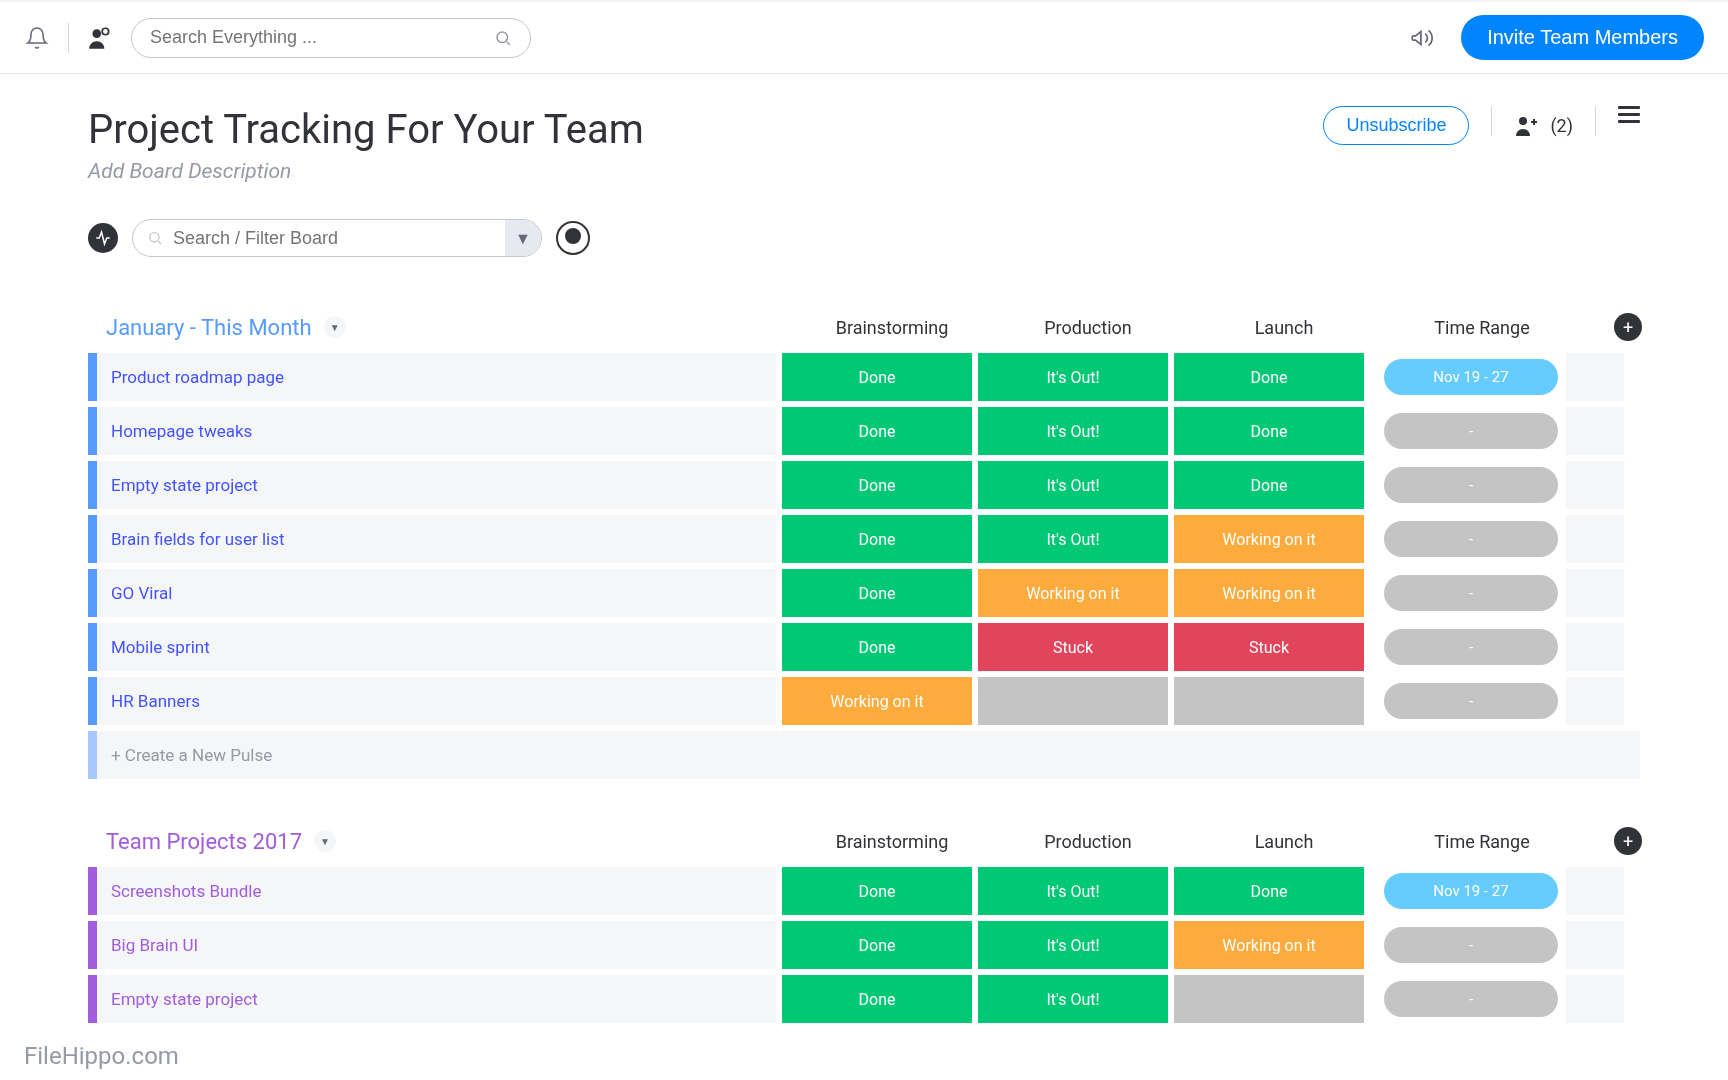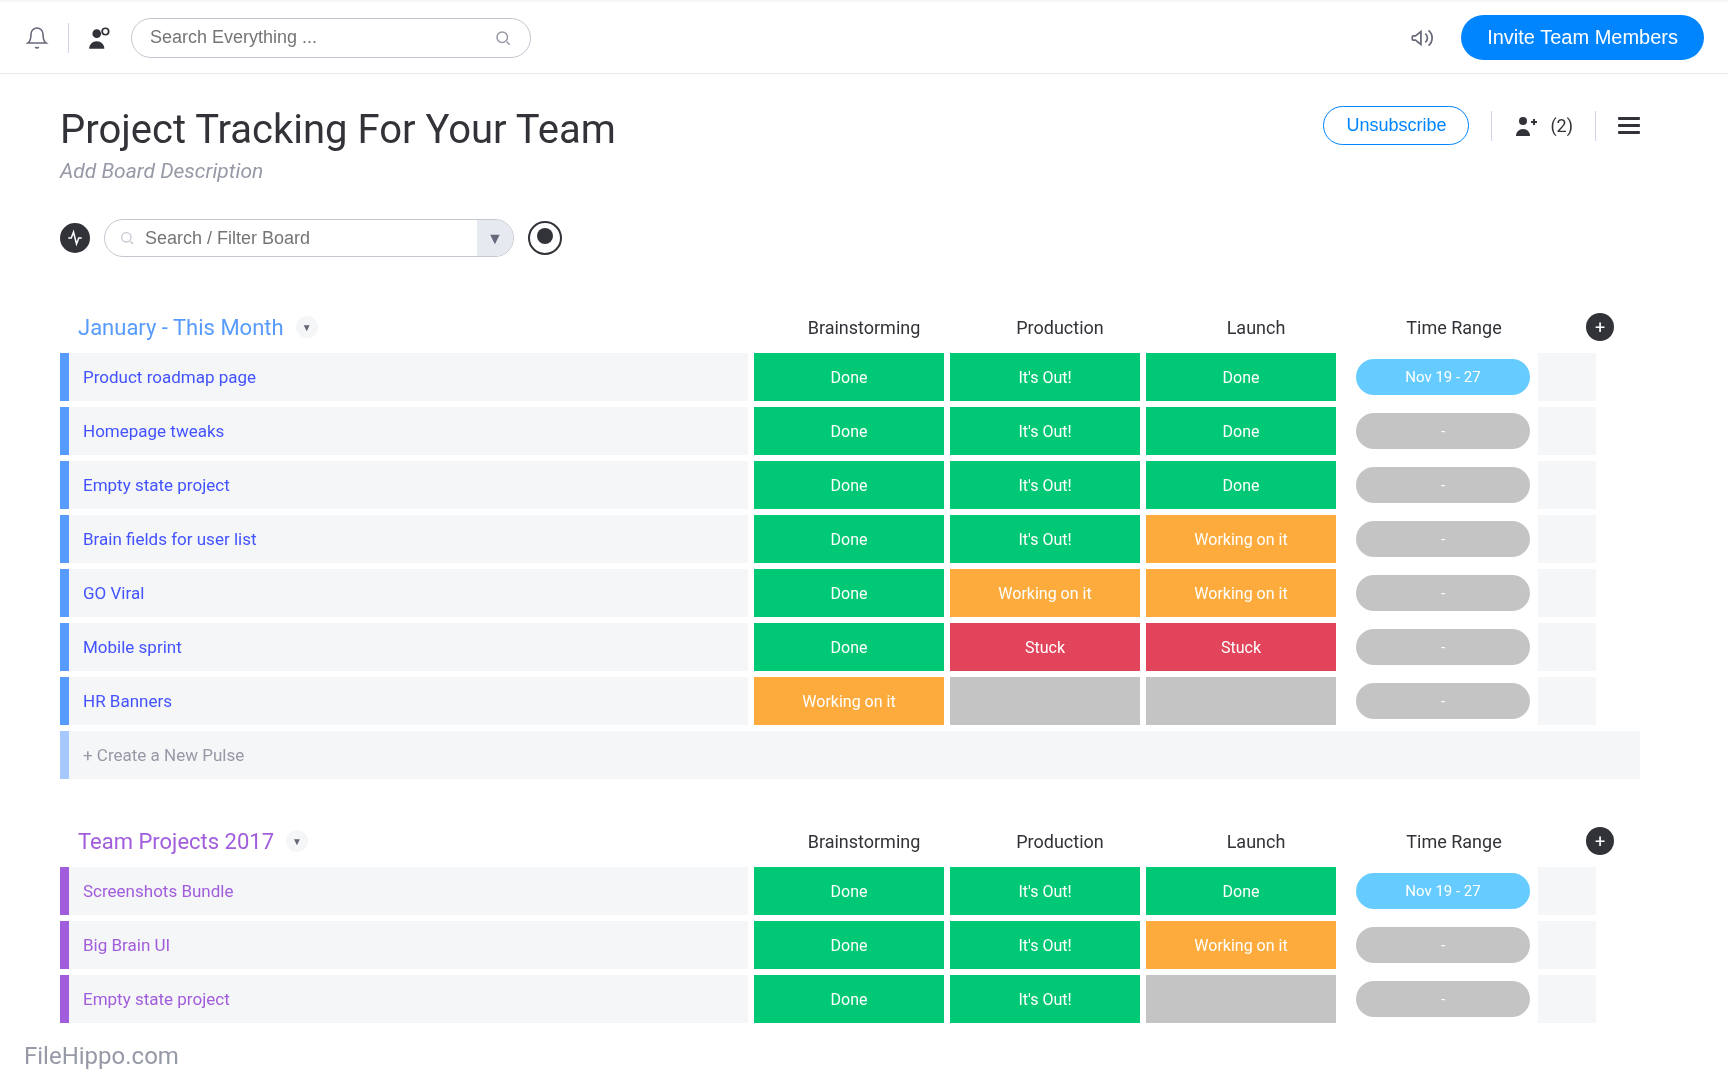--- a/index.html
+++ b/index.html
@@ -7,25 +7,25 @@
 .topbar { height: 74px; border-bottom: 1px solid #e6e9ef; display: flex; align-items: center; padding: 0 24px; background: #fff; border-top: 2px solid #f5f6f8; }
 .topbar-left { display: flex; align-items: center; gap: 18px; }
 .bell { width: 26px; height: 26px; color: #676879; display: flex; align-items: center; justify-content: center; }
 .divider-v { width: 1px; height: 30px; background: #d0d4e4; }
 .people-icon { width: 26px; height: 26px; color: #323338; display: flex; align-items: center; justify-content: center; }
 .search-pill { display: flex; align-items: center; height: 40px; width: 400px; border: 1px solid #c5c7d0; border-radius: 30px; padding: 16px 18px; color: #9699a6; font-size: 18px; }
 .search-pill input { border: none; outline: none; flex: 1; font-size: 18px; color: #323338; background: transparent; }
 .topbar-right { margin-left: auto; display: flex; align-items: center; gap: 26px; }
 .megaphone { color: #676879; display: flex; align-items: center; justify-content: center; }
 .invite-btn { background: #0085ff; color: #fff; border: none; border-radius: 30px; padding: 11px 26px; font-size: 20px; cursor: pointer; }
-.page { padding: 32px 88px 0 60px; }
+.page { padding: 32px 88px 0 88px; }
 .page-header { display: flex; align-items: flex-start; }
 .page-title { font-size: 40px; font-weight: 400; color: #323338; }
 .page-sub { color: #9699a6; font-style: italic; font-size: 21px; margin-top: 6px; }
-.header-actions { margin-left: auto; display: flex; align-items: center; gap: 22px; }
+.header-actions { margin-left: auto; display: flex; gap: 22px; }
 .unsub-btn { border: 1px solid #0085ff; color: #0085ff; background: #fff; border-radius: 30px; padding: 8px 22px; font-size: 18px; cursor: pointer; }
 .member-count { display: flex; align-items: center; gap: 8px; color: #323338; font-size: 18px; }
 .hamburger { display: flex; flex-direction: column; gap: 4px; cursor: pointer; }
 .hamburger span { width: 22px; height: 3px; background: #323338; border-radius: 1px; }
 .toolbar { display: flex; align-items: center; gap: 14px; margin-top: 36px; }
 .pulse-circle { width: 30px; height: 30px; border-radius: 50%; background: #323338; color: #fff; display: flex; align-items: center; justify-content: center; font-size: 16px; }
 .filter-box { display: flex; align-items: center; height: 38px; border: 1px solid #c5c7d0; border-radius: 30px; overflow: hidden; width: 410px; }
 .filter-box .sicon { padding: 0 10px 0 14px; color: #c5c7d0; }
 .filter-box input { border: none; outline: none; flex: 1; font-size: 18px; color: #323338; background: transparent; }
 .filter-box .dd { width: 36px; height: 100%; background: #e6e9ef; display: flex; align-items: center; justify-content: center; color: #676879; cursor: pointer; }

